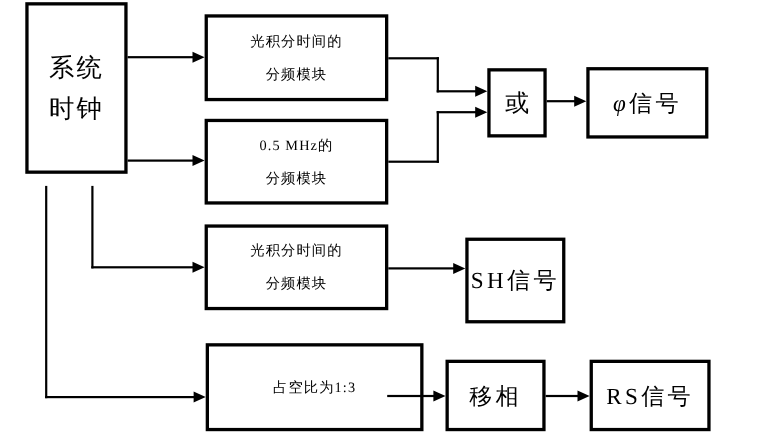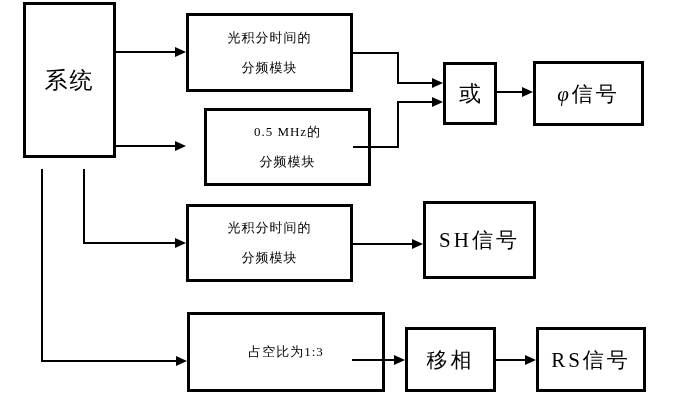--- a/index.html
+++ b/index.html
@@ -51,46 +51,47 @@
     border-left: 11px solid #000000;
   }
 </style>
 </head>
 <body>
 
 <div id="canvas">
 
   <div class="box clock-text" style="left:23px; top:2px; width:93px; height:156px;">
     <span class="ln">系统</span>
+    <span class="ln">时钟</span>
   </div>
 
   <div class="box module-text" style="left:186px; top:13px; width:167px; height:79px;">
     <span class="ln">光积分时间的</span>
     <span class="ln">分频模块</span>
   </div>
 
-  <div class="box module-text" style="left:204px; top:108px; width:167px; height:78px;">
+  <div class="box module-text" style="left:186px; top:108px; width:167px; height:78px;">
     <span class="ln">0.5 MHz的</span>
     <span class="ln">分频模块</span>
   </div>
 
   <div class="box gate-text" style="left:443px; top:62px; width:54px; height:63px;">
     <span class="ln">或</span>
   </div>
 
   <div class="box signal-text" style="left:533px; top:61px; width:111px; height:65px;">
     <span class="ln"><span class="phi-symbol">φ</span><span>信号</span></span>
   </div>
 
   <div class="box module-text" style="left:186px; top:204px; width:167px; height:78px;">
     <span class="ln">光积分时间的</span>
     <span class="ln">分频模块</span>
   </div>
 
-  <div class="box signal-text" style="left:423px; top:201px; width:113px; height:78px;text-align:center;">
+  <div class="box signal-text" style="left:423px; top:216px; width:91px; height:78px;text-align:center;">
     <span class="ln">SH信号</span>
   </div>
 
   <div class="box module-text" style="left:187px; top:312px; width:198px; height:80px;">
     <span class="ln">占空比为1:3</span>
   </div>
 
   <div class="box signal-text" style="left:536px; top:327px; width:110px; height:65px;">
     <span class="ln">RS信号</span>
   </div>

